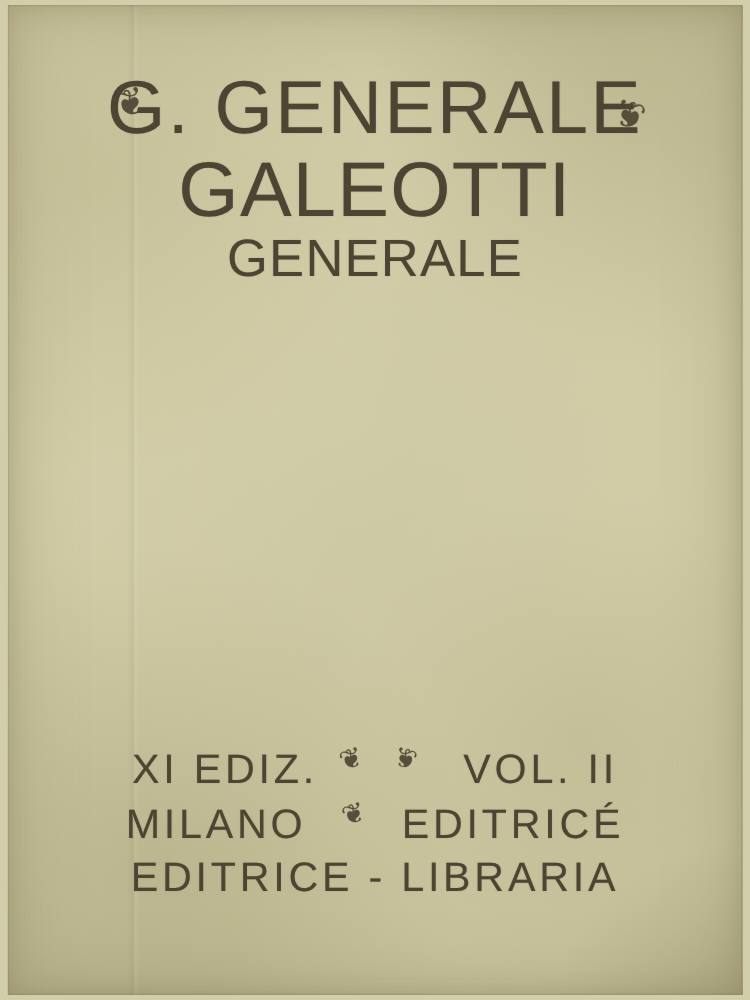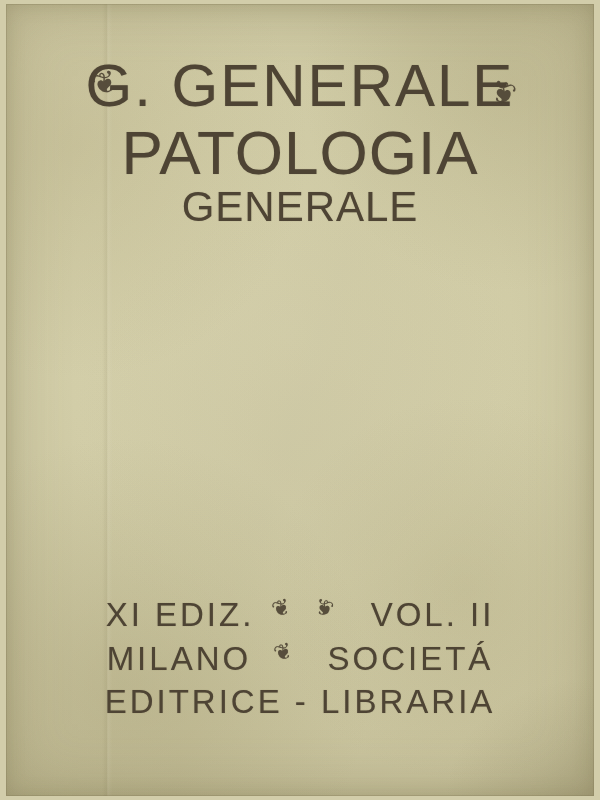--- a/index.html
+++ b/index.html
@@ -145,39 +145,39 @@
 
       <div class="line ink author1">
         <span class="leaf a leaf-author1">❦</span>
       </div>
 
       <div class="line ink author2">
         <span>G. GENERALE</span>
         <span class="leaf b leaf-author2">❦</span>
       </div>
 
-      <div class="line ink title1">PATOLOGIA</div>
+      <div class="line ink title1">GALEOTTI</div>
       <div class="line ink title2">GENERALE</div>
     </div>
 
     <div class="imprint">
 
       <div class="imp-line ink">
         <span class="leaf a leaf-ed1">❦</span>
         <span class="leaf b leaf-ed2">❦</span>
         <span>XI EDIZ.</span>
         <span class="gap"></span>
         <span>VOL. II</span>
       </div>
 
       <div class="imp-line ink">
         <span class="leaf a leaf-mil">❦</span>
         <span>MILANO</span>
         <span class="gap-sm"></span>
-        <span>SOCIETÁ</span>
+        <span>EDITRICÉ</span>
       </div>
 
       <div class="imp-line ink">EDITRICE - LIBRARIA</div>
     </div>
 
     <div class="scuff"></div>
     <div class="edge-wear"></div>
   </div>
 
 </div>

